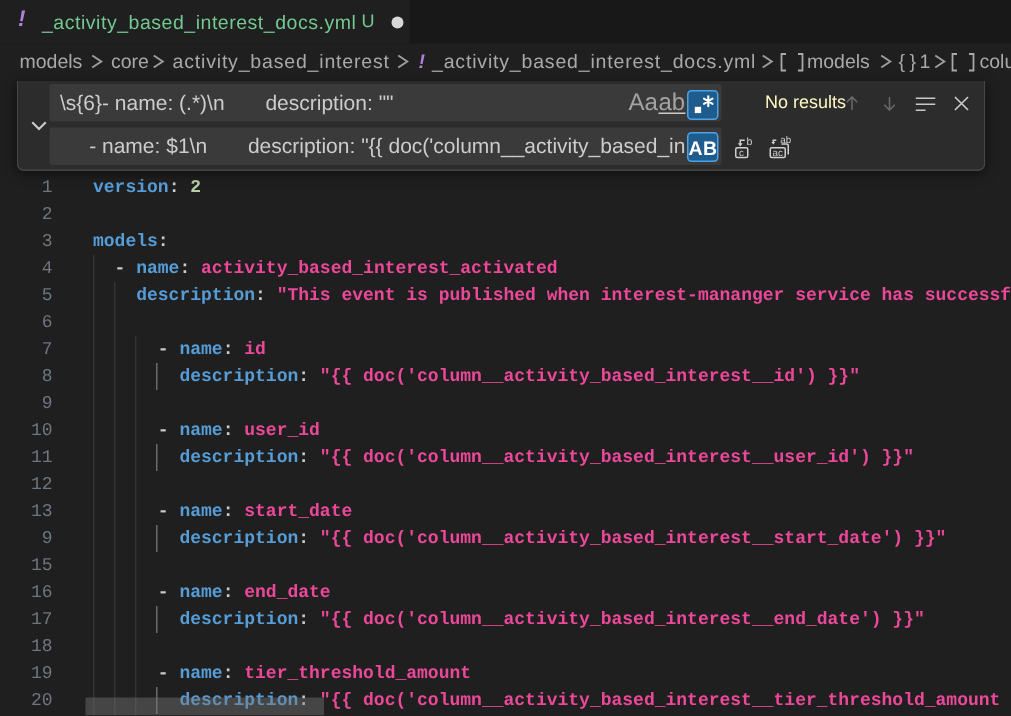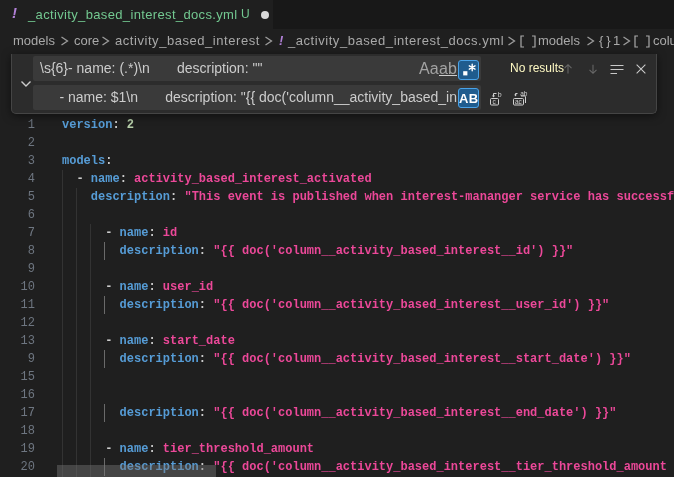--- a/index.html
+++ b/index.html
@@ -60,20 +60,21 @@
   <div class="cl" style="top:63px"><span class="k">version</span>: <span class="n">2</span></div>
   <div class="cl" style="top:99px"><span class="k">models</span>:</div>
   <div class="cl" style="top:117px">  - <span class="k">name</span>: <span class="s">activity_based_interest_activated</span></div>
   <div class="cl" style="top:135px">    <span class="k">description</span>: <span class="s">"This event is published when interest-mananger service has successfully"</span></div>
   <div class="cl" style="top:171px">      - <span class="k">name</span>: <span class="s">id</span></div>
   <div class="cl" style="top:189px">        <span class="k">description</span>: <span class="s">"{{ doc('column__activity_based_interest__id') }}"</span></div>
   <div class="cl" style="top:225px">      - <span class="k">name</span>: <span class="s">user_id</span></div>
   <div class="cl" style="top:243px">        <span class="k">description</span>: <span class="s">"{{ doc('column__activity_based_interest__user_id') }}"</span></div>
   <div class="cl" style="top:279px">      - <span class="k">name</span>: <span class="s">start_date</span></div>
   <div class="cl" style="top:297px">        <span class="k">description</span>: <span class="s">"{{ doc('column__activity_based_interest__start_date') }}"</span></div>
+  <div class="cl" style="top:333px">      - <span class="k">name</span>: <span class="s">end_date</span></div>
   <div class="cl" style="top:351px">        <span class="k">description</span>: <span class="s">"{{ doc('column__activity_based_interest__end_date') }}"</span></div>
   <div class="cl" style="top:387px">      - <span class="k">name</span>: <span class="s">tier_threshold_amount</span></div>
   <div class="cl" style="top:405px">        <span class="k">description</span>: <span class="s">"{{ doc('column__activity_based_interest__tier_threshold_amount</span></div>
 </div>
 <div class="guide" style="left:61.5px;top:170px;height:307px;"></div>
 <div class="guide" style="left:76px;top:188px;height:289px;"></div>
 <div class="guide" style="left:90.4px;top:224px;height:253px;"></div>
 <div class="guideb" style="left:104.4px;top:242px;height:18px;"></div>
 <div class="guideb" style="left:104.4px;top:296px;height:18px;"></div>
 <div class="guideb" style="left:104.4px;top:350px;height:18px;"></div>

